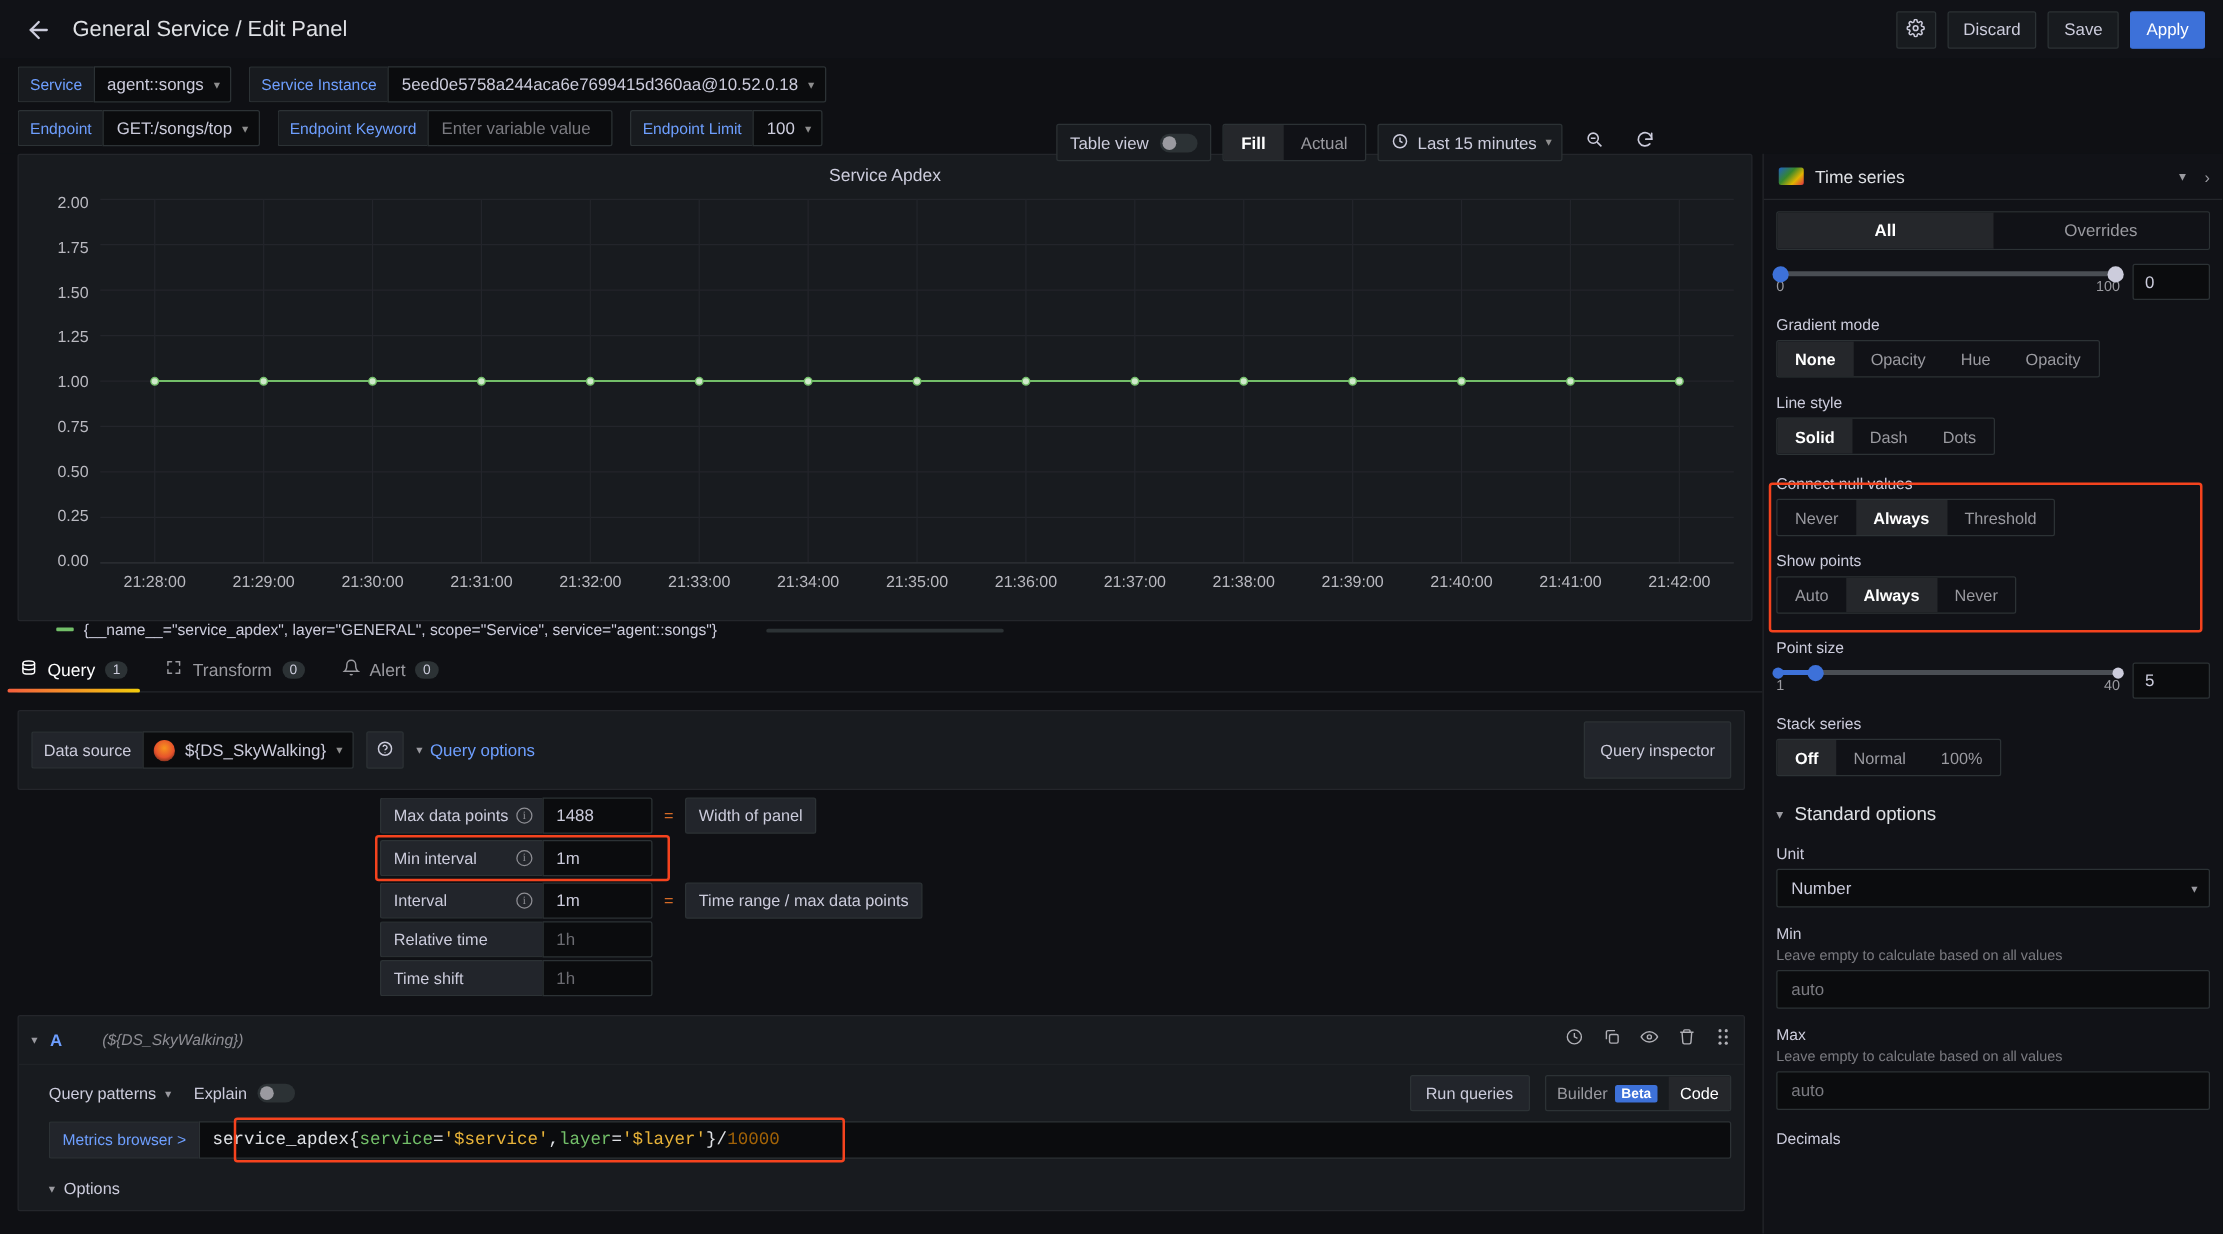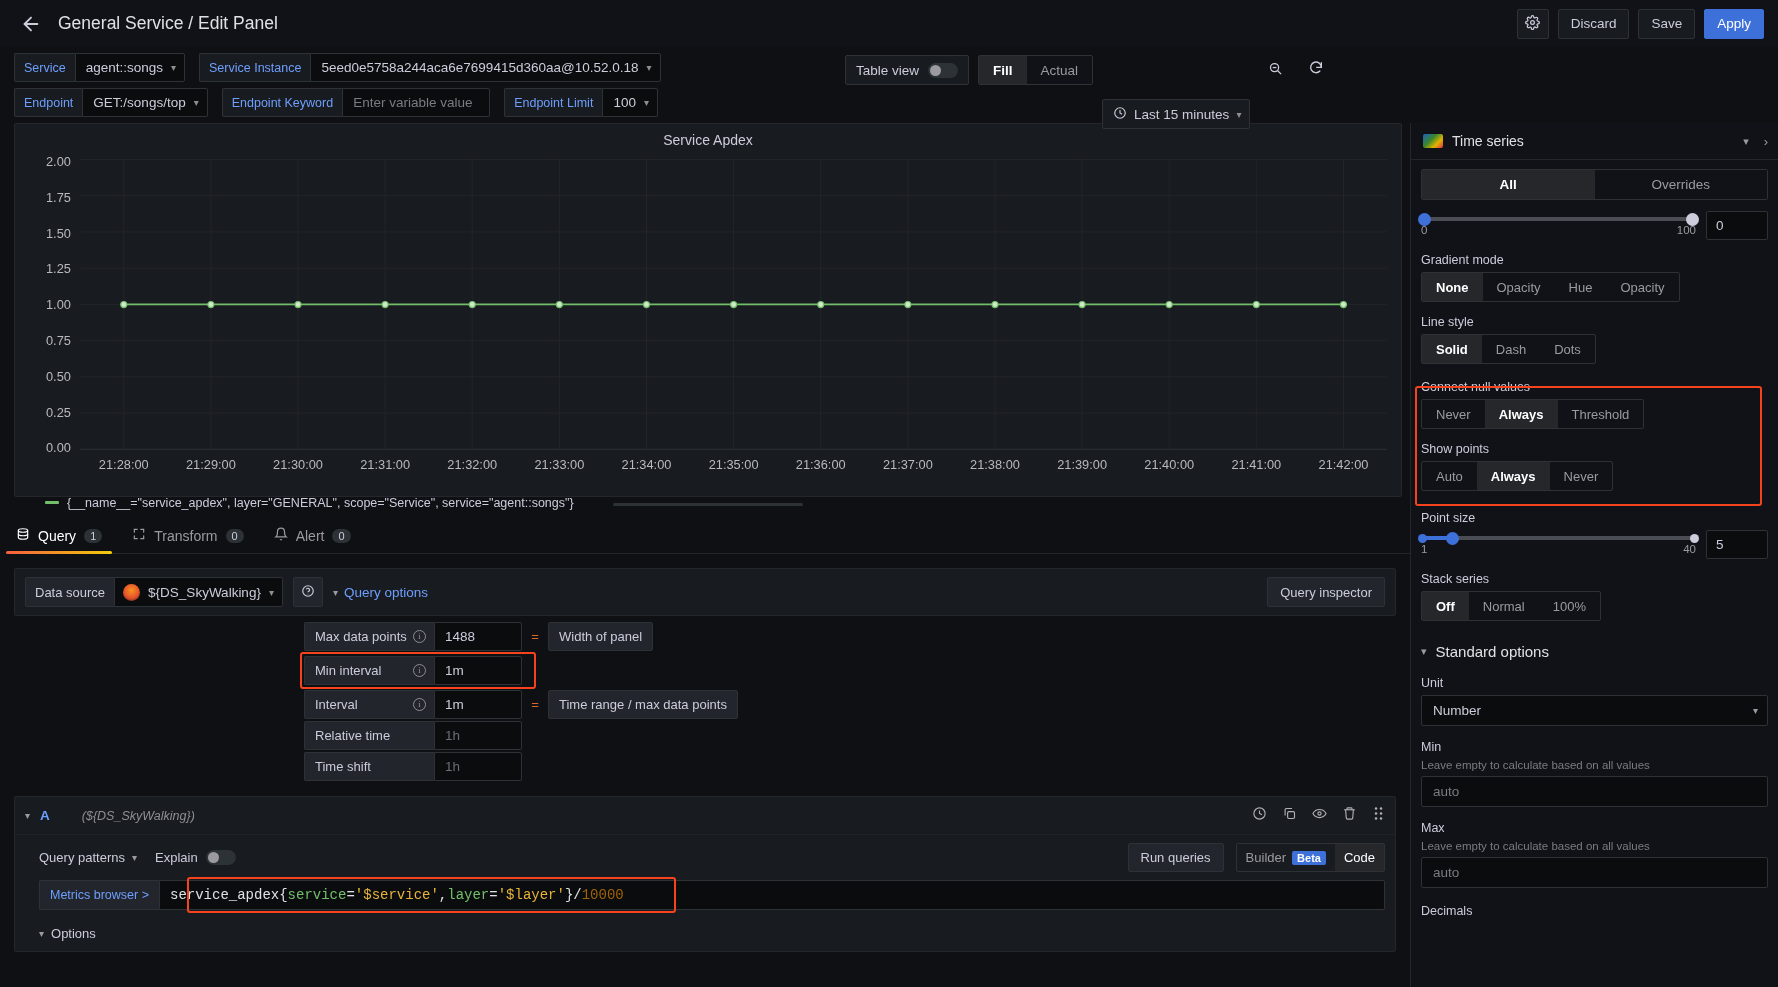--- a/index.html
+++ b/index.html
@@ -74,21 +74,21 @@
   .left-col { flex: 1 1 auto; display: flex; flex-direction: column; min-width: 0; }
   .right-col {
     flex: 0 0 368px; width: 368px;
     background: #111217; border-left: 1px solid #24262b;
     display: flex; flex-direction: column; min-height: 0;
   }
 
   
   .viz-toolbar {
     position: absolute; top: 55px; left: 845px;
-    display: flex; align-items: flex-start; gap: 9px; z-index: 5;
+    display: flex; align-items: flex-end; gap: 9px; z-index: 5;
   }
   .toggle-pill {
     height: 30px; padding: 0 10px; border-radius: 2px;
     background: #181b1f; border: 1px solid #2c3235;
     display: flex; align-items: center; gap: 9px;
     font-size: 13.5px; color: #ccccdc; cursor: pointer;
   }
   .switch {
     width: 30px; height: 15px; border-radius: 8px;
     background: #2c3235; position: relative; flex: 0 0 30px;
@@ -193,21 +193,21 @@
     background: #22252b; border: 1px solid #2c3235;
     display: flex; align-items: center; justify-content: center;
     font-size: 13px; color: #ccccdc; cursor: pointer;
   }
   .qopts-toggle {
     display: flex; align-items: center; gap: 6px;
     font-size: 13.5px; color: #6e9fff; cursor: pointer;
   }
   .ds-spacer { flex: 1 1 auto; }
   .qinspector {
-    height: 30px; padding: 0 12px; border-radius: 2px;
+    height: 46px; padding: 0 12px; border-radius: 2px;
     background: #22252b; border: 1px solid #2c3235;
     display: flex; align-items: center; font-size: 13px;
     color: #ccccdc; cursor: pointer;
   }
 
   .qopts-body { margin: 6px 14px 0 14px; }
   .qopt-row { display: flex; align-items: center; margin-bottom: 1px; position: relative; }
   .qopt-label {
     width: 130px; height: 29px; flex: 0 0 130px;
     background: #22252b; border: 1px solid #2c3235; border-right: none;

